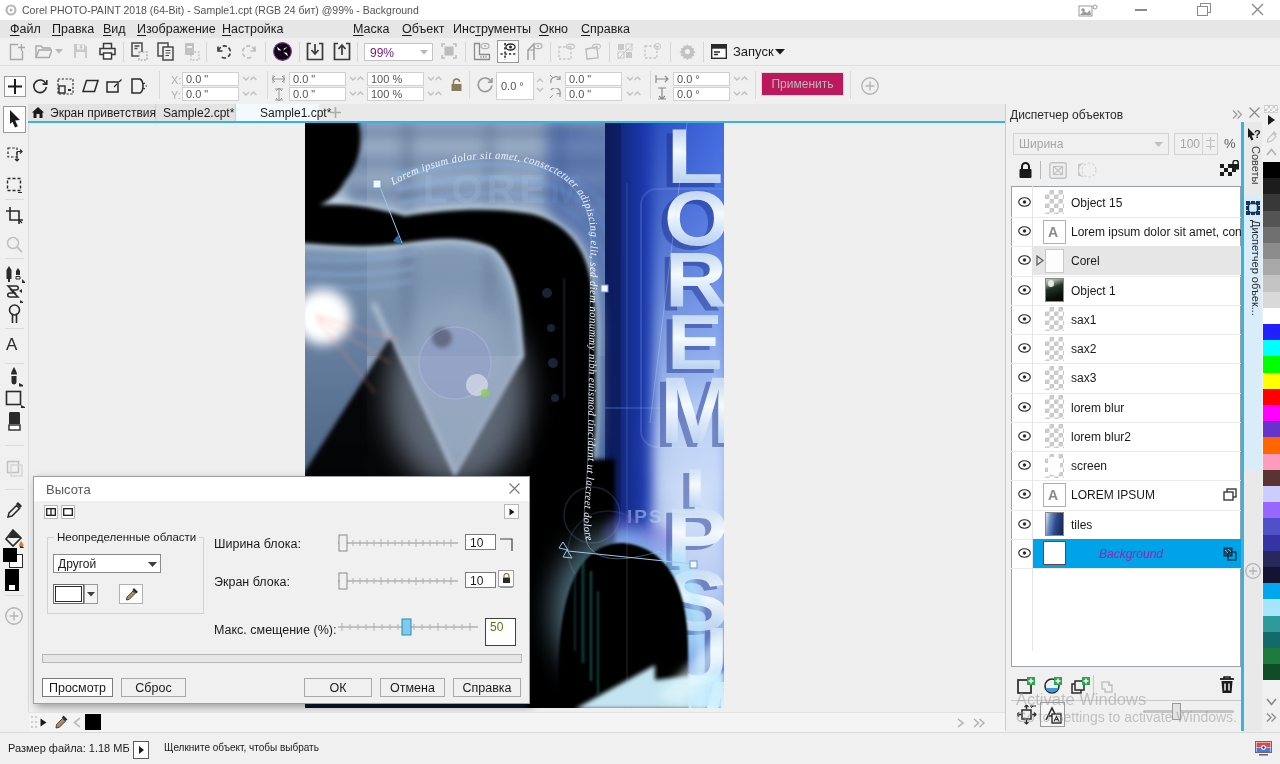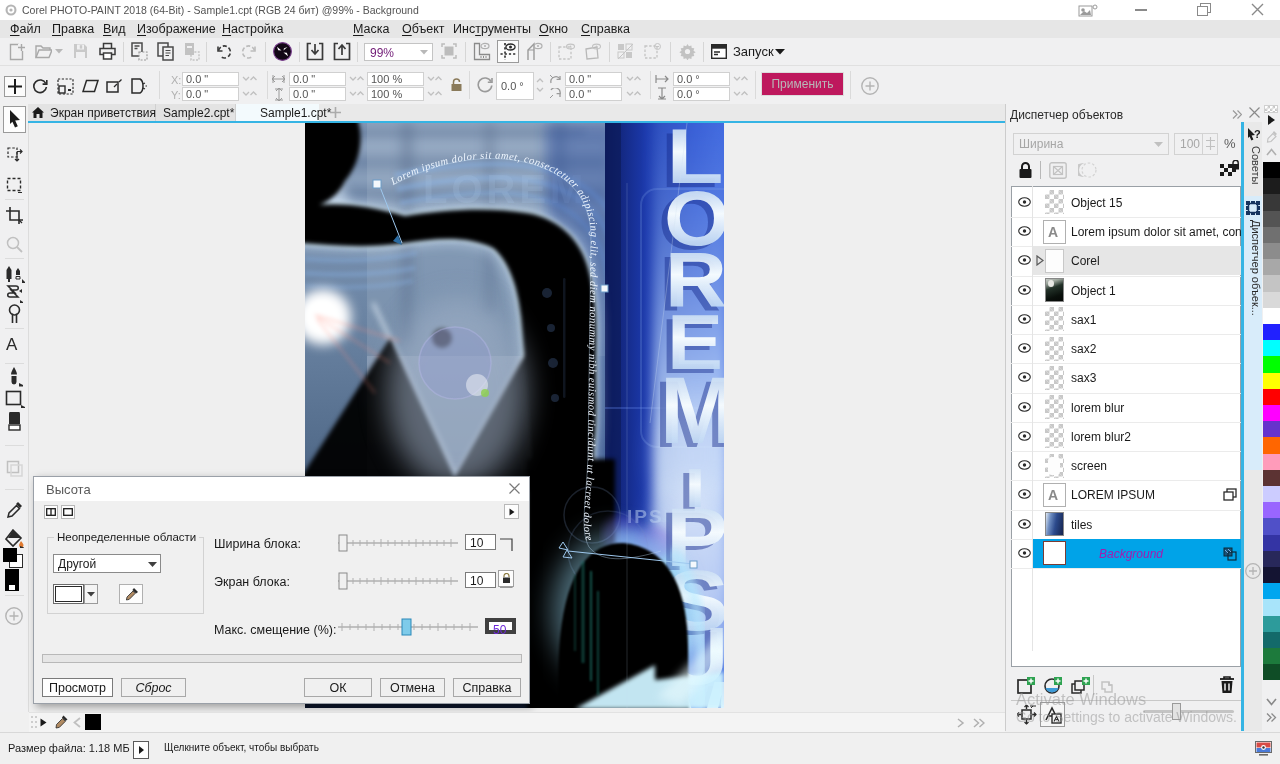--- a/index.html
+++ b/index.html
@@ -822,31 +822,31 @@
         <path d="M84 6 V12"></path>
         <path d="M92 6 V12"></path>
         <path d="M100 5 V13"></path>
         <path d="M108 6 V12"></path>
         <path d="M116 6 V12"></path>
         <path d="M124 6 V12"></path>
         <path d="M132 5 V13"></path>
       </g>
     <rect x="64" y="1" width="9" height="16" fill="#7ecbea" stroke="#2a88b8"></rect>
   </svg>
-  <div class="abs" style="left:451px;top:141px;width:31px;height:16px;background:#fff;border:4px solid #404040;font-size:12px;color:#6d28d9;">
+  <div class="abs" style="left:451px;top:141px;width:31px;height:28px;background:#fff;border:1px solid #404040;font-size:12px;color:#4d7c0f;">
       <span style="position:absolute;left:4px;top:1px;">50</span>
     </div>
 
   <div class="abs" style="left:8px;top:177px;width:480px;height:9px;background:#e6e6e6;border:1px solid #b8b8b8;"></div>
 
   <div class="abs" style="left:8px;top:201px;width:71px;height:19px;background:#fefefe;border:1px solid #7a7a7a;font-size:12.5px;color:#1a1a1a;text-align:center;">
       <span style="position:absolute;left:0;right:0;top:2px;">Просмотр</span>
     </div>
   <div class="abs" style="left:87px;top:201px;width:65px;height:19px;background:#f0f0f0;border:1px solid #a8a8a8;font-size:12.5px;color:#1a1a1a;text-align:center;">
-      <span style="position:absolute;left:0;right:0;top:2px;font-style:italic;">Сброс</span>
+      <span style="position:absolute;left:0;right:0;top:2px;">Сброс</span>
     </div>
   <div class="abs" style="left:270px;top:201px;width:68px;height:19px;background:#f0f0f0;border:1px solid #a8a8a8;font-size:12.5px;color:#1a1a1a;text-align:center;">
       <span style="position:absolute;left:0;right:0;top:2px;">ОК</span>
     </div>
   <div class="abs" style="left:346px;top:201px;width:65px;height:19px;background:#f0f0f0;border:1px solid #a8a8a8;font-size:12.5px;color:#1a1a1a;text-align:center;">
       <span style="position:absolute;left:0;right:0;top:2px;">Отмена</span>
     </div>
   <div class="abs" style="left:419px;top:201px;width:68px;height:19px;background:#f0f0f0;border:1px solid #a8a8a8;font-size:12.5px;color:#1a1a1a;text-align:center;">
       <span style="position:absolute;left:0;right:0;top:2px;">Справка</span>
     </div>

